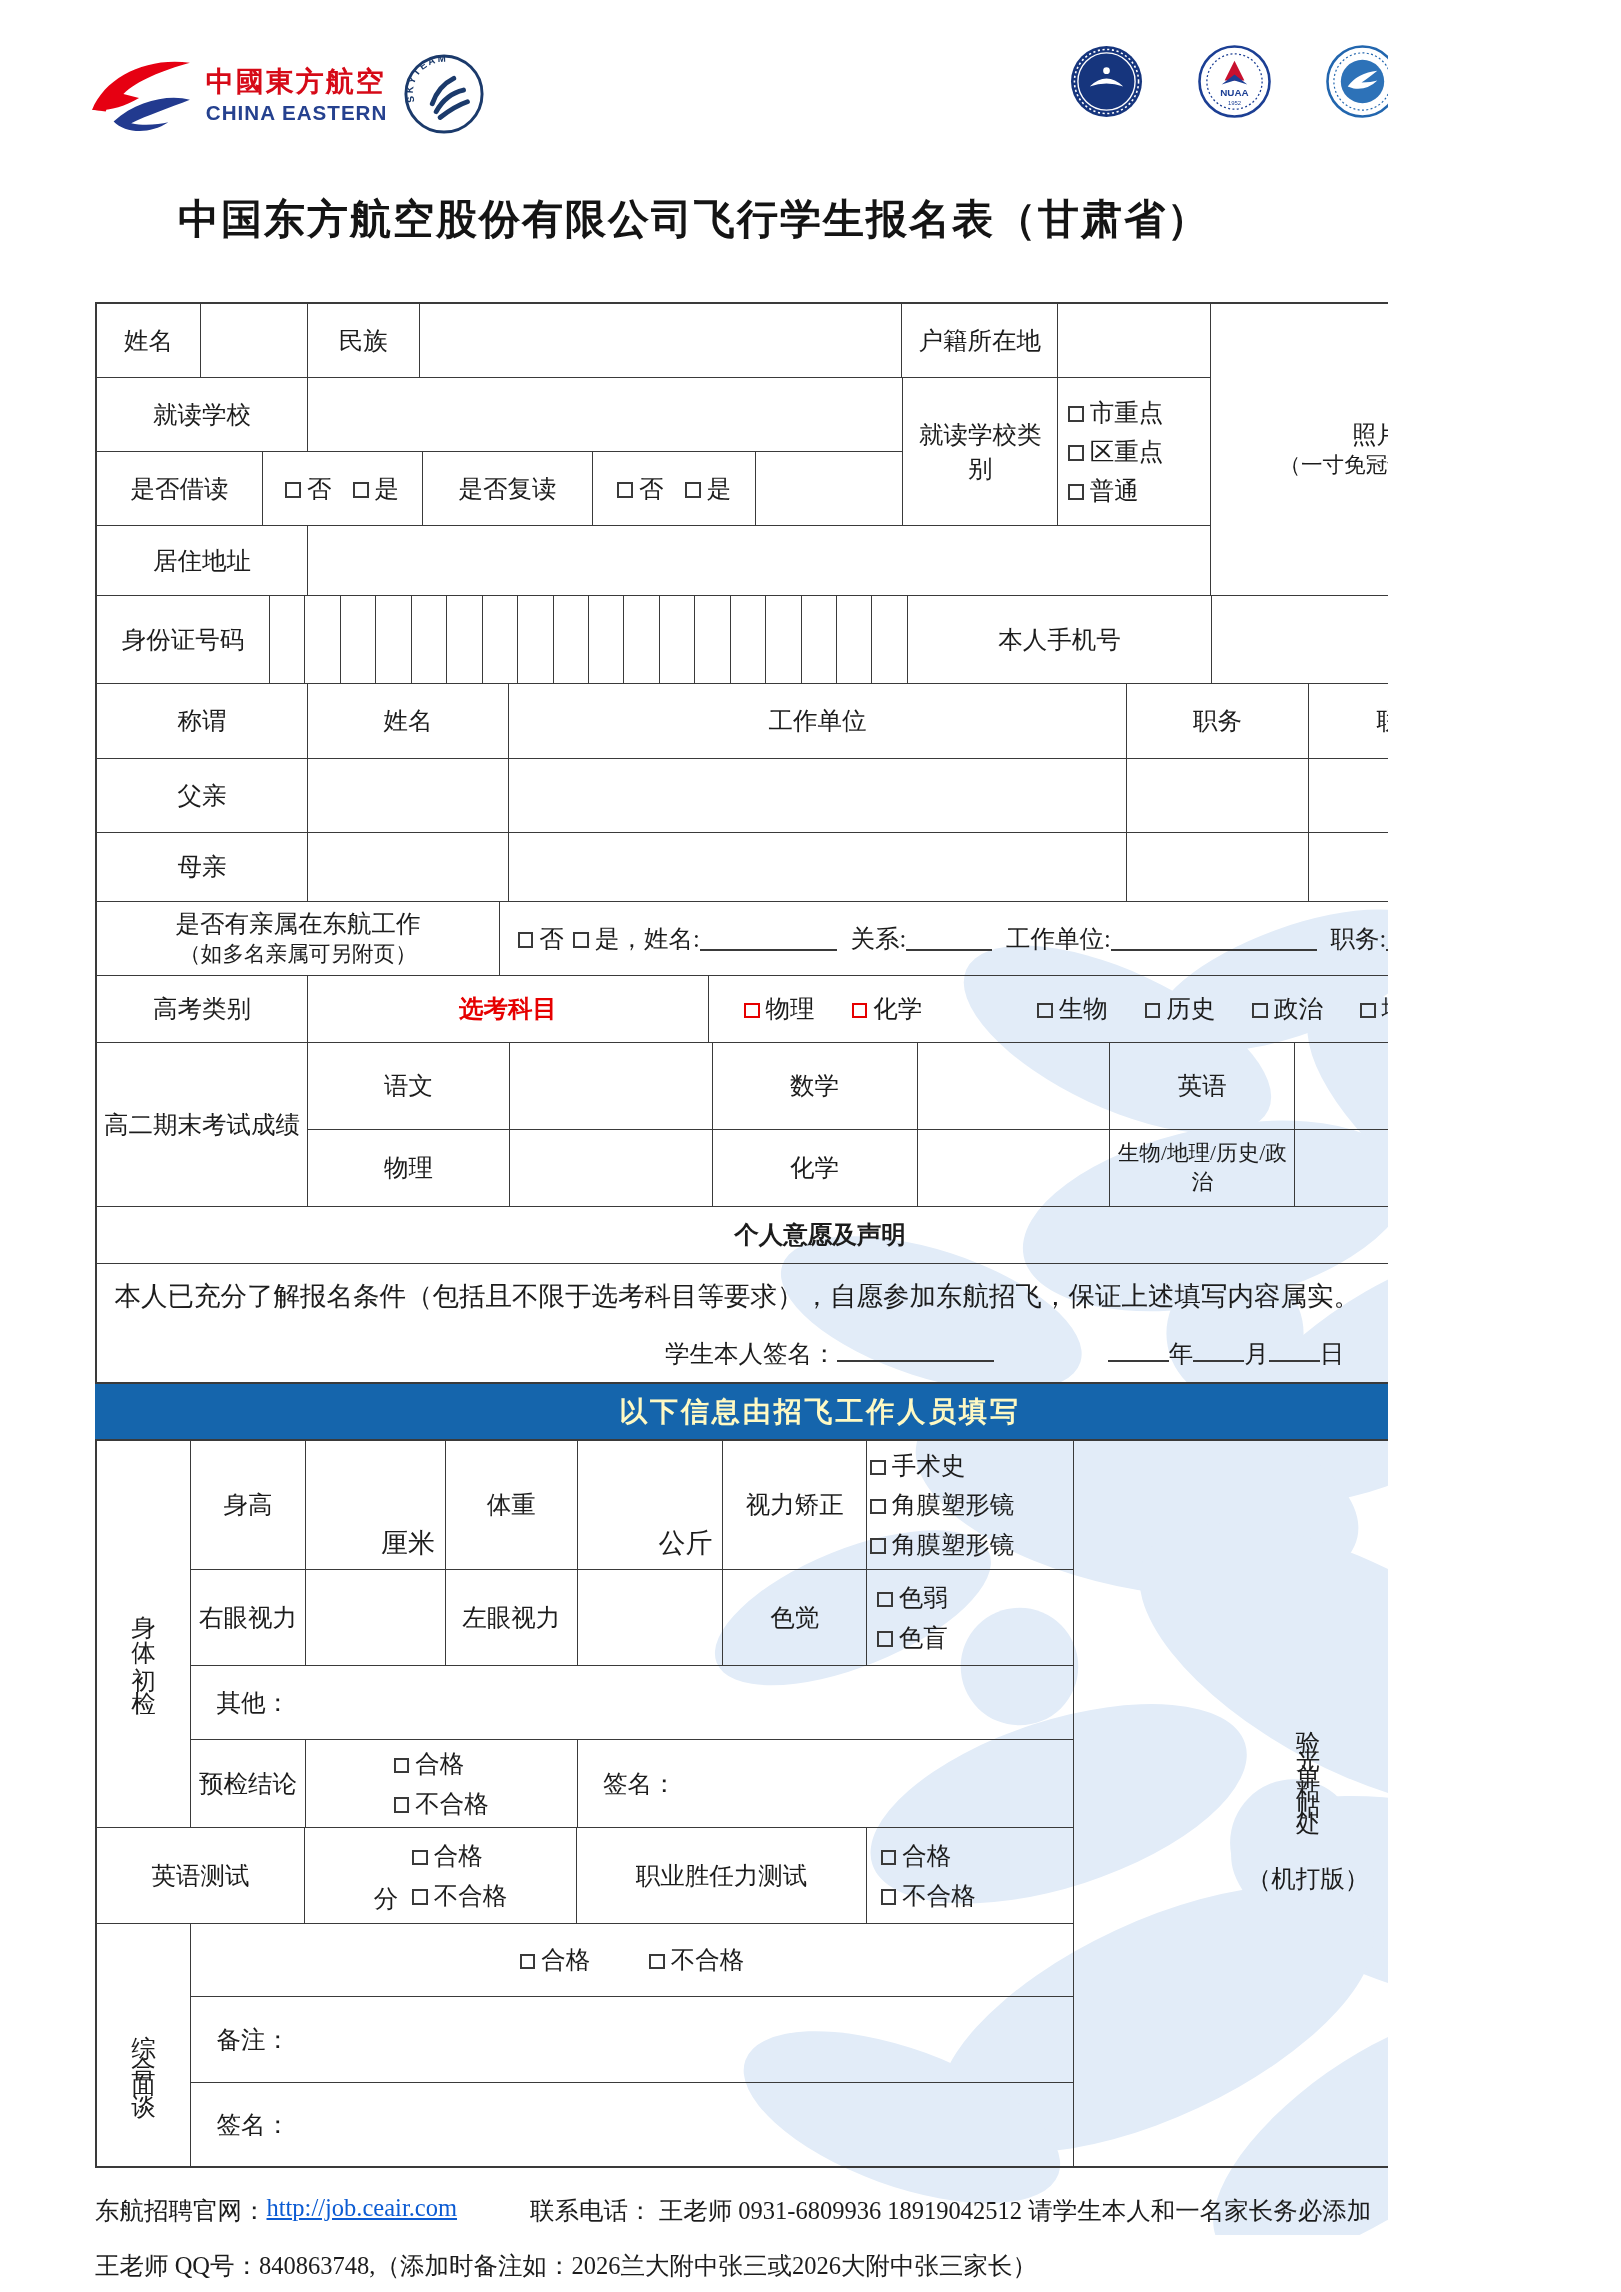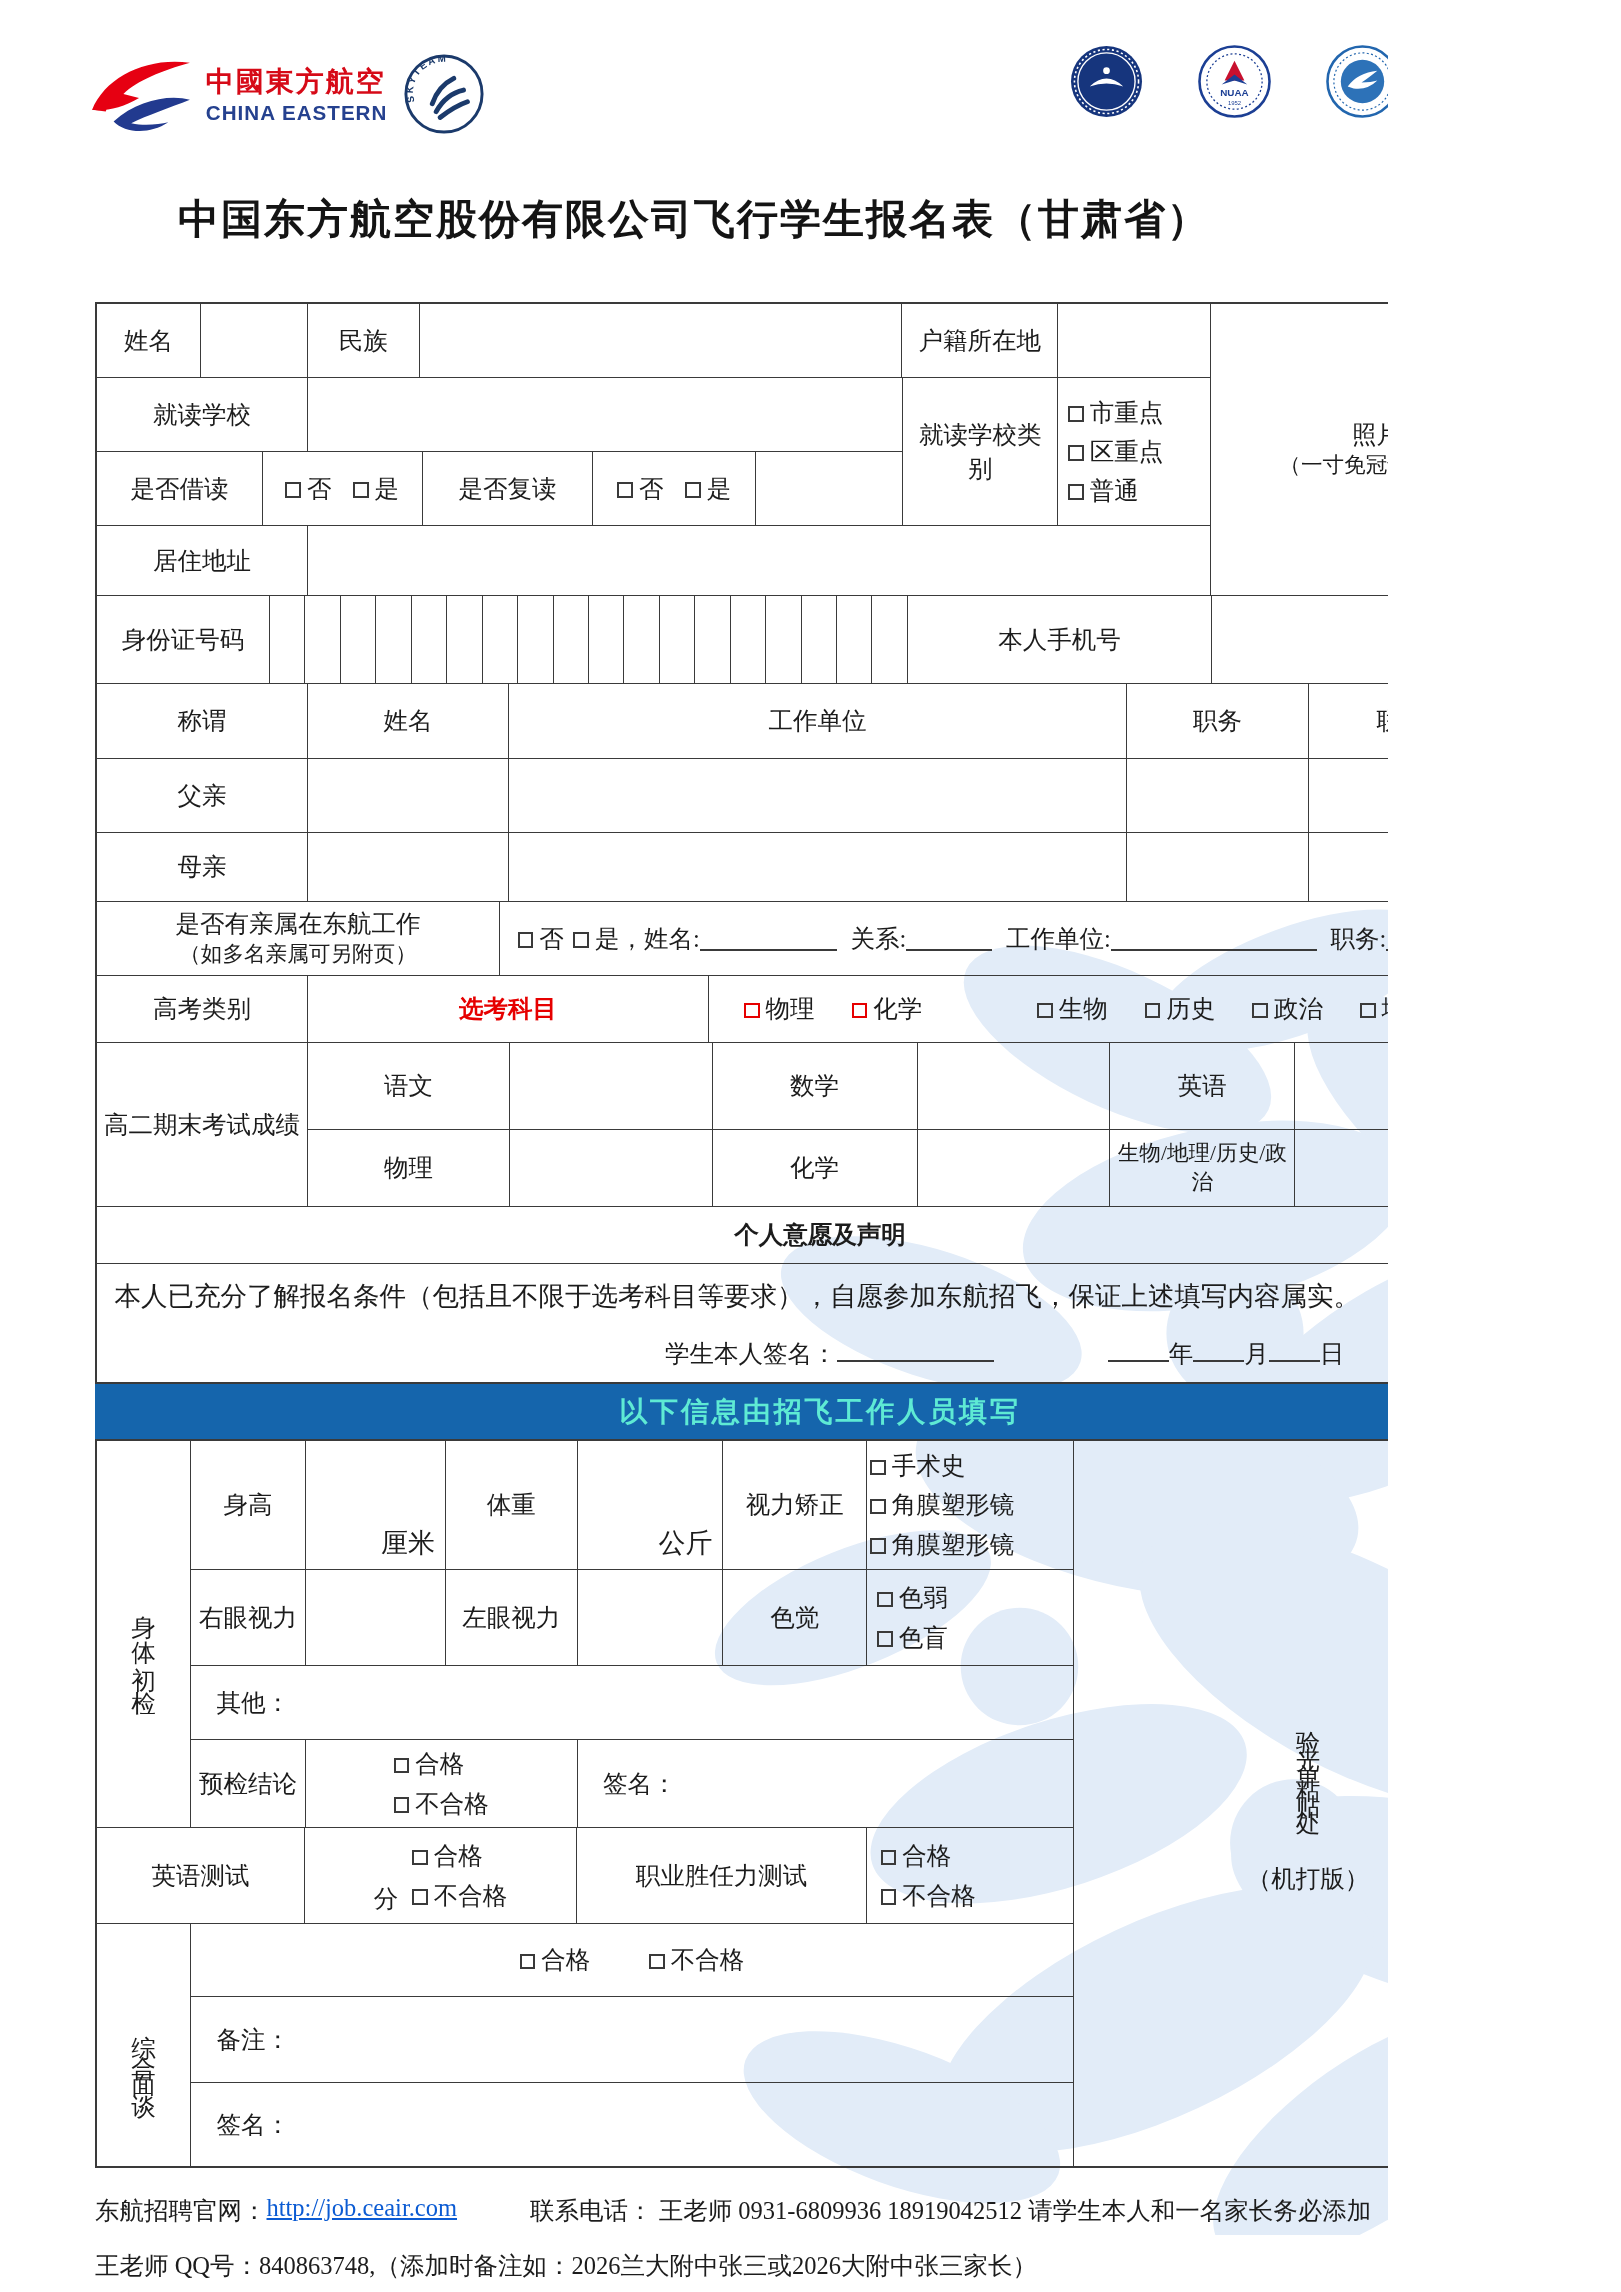--- a/index.html
+++ b/index.html
@@ -37,21 +37,21 @@
   .cb   { display:inline-block; width:15.7px; height:15.7px; border:2px solid #3a3a3a;
           margin-right:5.9px; vertical-align:-1px; background:transparent; }
   .cb.red { border-color:#e60000; }
   .ul   { display:inline-block; border-bottom:2px solid #3a3a3a; height:1.05em; }
   .vert { writing-mode:vertical-lr; text-orientation:upright; }
   .idgrid { display:flex; height:100%; width:100%; }
   .idgrid div { flex:1; border-left:1px solid #3a3a3a; }
   .idgrid div:first-child { border-left:none; }
   .redlab { color:#e60000; font-weight:bold; }
   .bar { height:55px; background:#1565ac; display:flex; align-items:center; justify-content:center;
-         color:#5eead4; font-family:"Liberation Sans",sans-serif; font-weight:bold; font-size:28px; letter-spacing:2.9px; }
+         color:#fef9c3; font-family:"Liberation Sans",sans-serif; font-weight:bold; font-size:28px; letter-spacing:2.9px; }
   .cbline { display:block; text-align:left; line-height:1.6; white-space:nowrap; }
   
   .footer { position:absolute; left:95px; top:2194px; width:1450px; font-size:24.5px; z-index:1; }
   .f1 { display:flex; }
   .f1 .fright { margin-left:73px; }
   .f2 { margin-top:21.6px; }
   a.link { color:#0b5bd3; text-decoration:underline; }
 </style>
 </head>
 <body>

